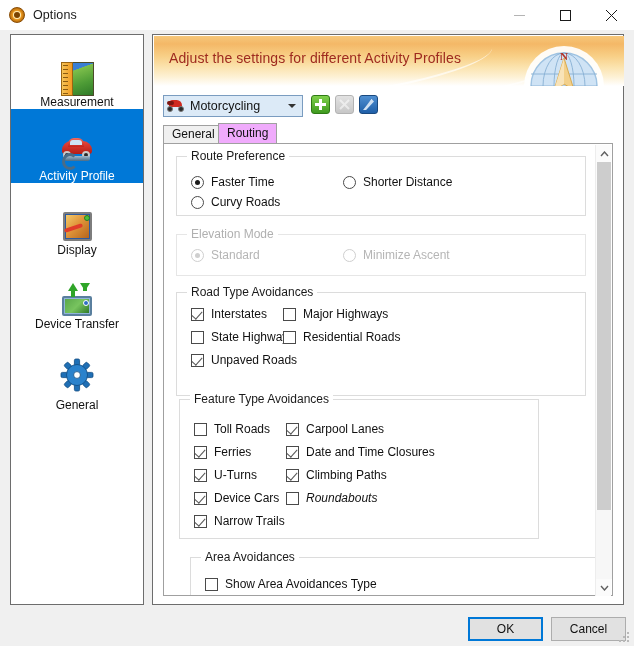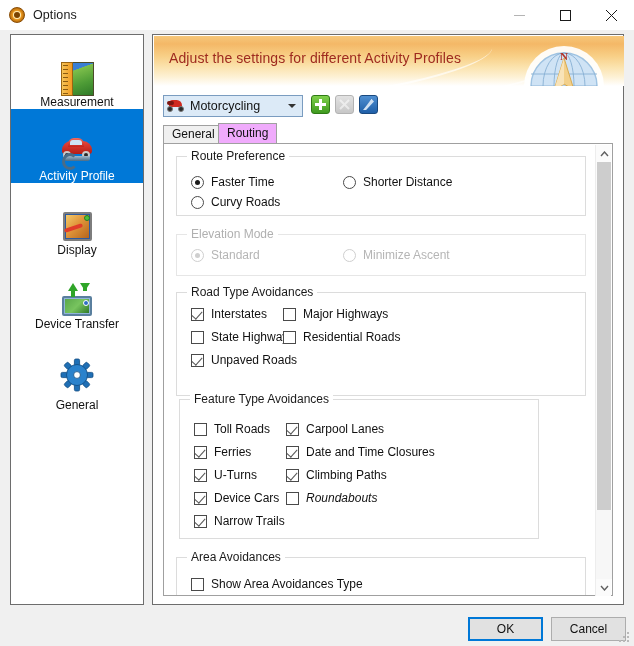--- a/index.html
+++ b/index.html
@@ -532,21 +532,21 @@
           <div class="opt" style="left:106px; top:91px;font-style:italic;">
             <span class="cbox"></span>
             <span class="lbl">Roundabouts</span>
           </div>
           <div class="opt" style="left:14px; top:114px;">
             <span class="cbox on"></span>
             <span class="lbl">Narrow Trails</span>
           </div>
         </div>
 
-        <div class="group" style="left:12px; top:413px; width:410px; height:60px;">
+        <div class="group" style="left:26px; top:413px; width:410px; height:60px;">
           <div class="gtitle">Area Avoidances</div>
 
           <div class="opt" style="left:14px; top:19px;">
             <span class="cbox"></span>
             <span class="lbl">Show Area Avoidances Type</span>
           </div>
         </div>
 
       </div>
 

